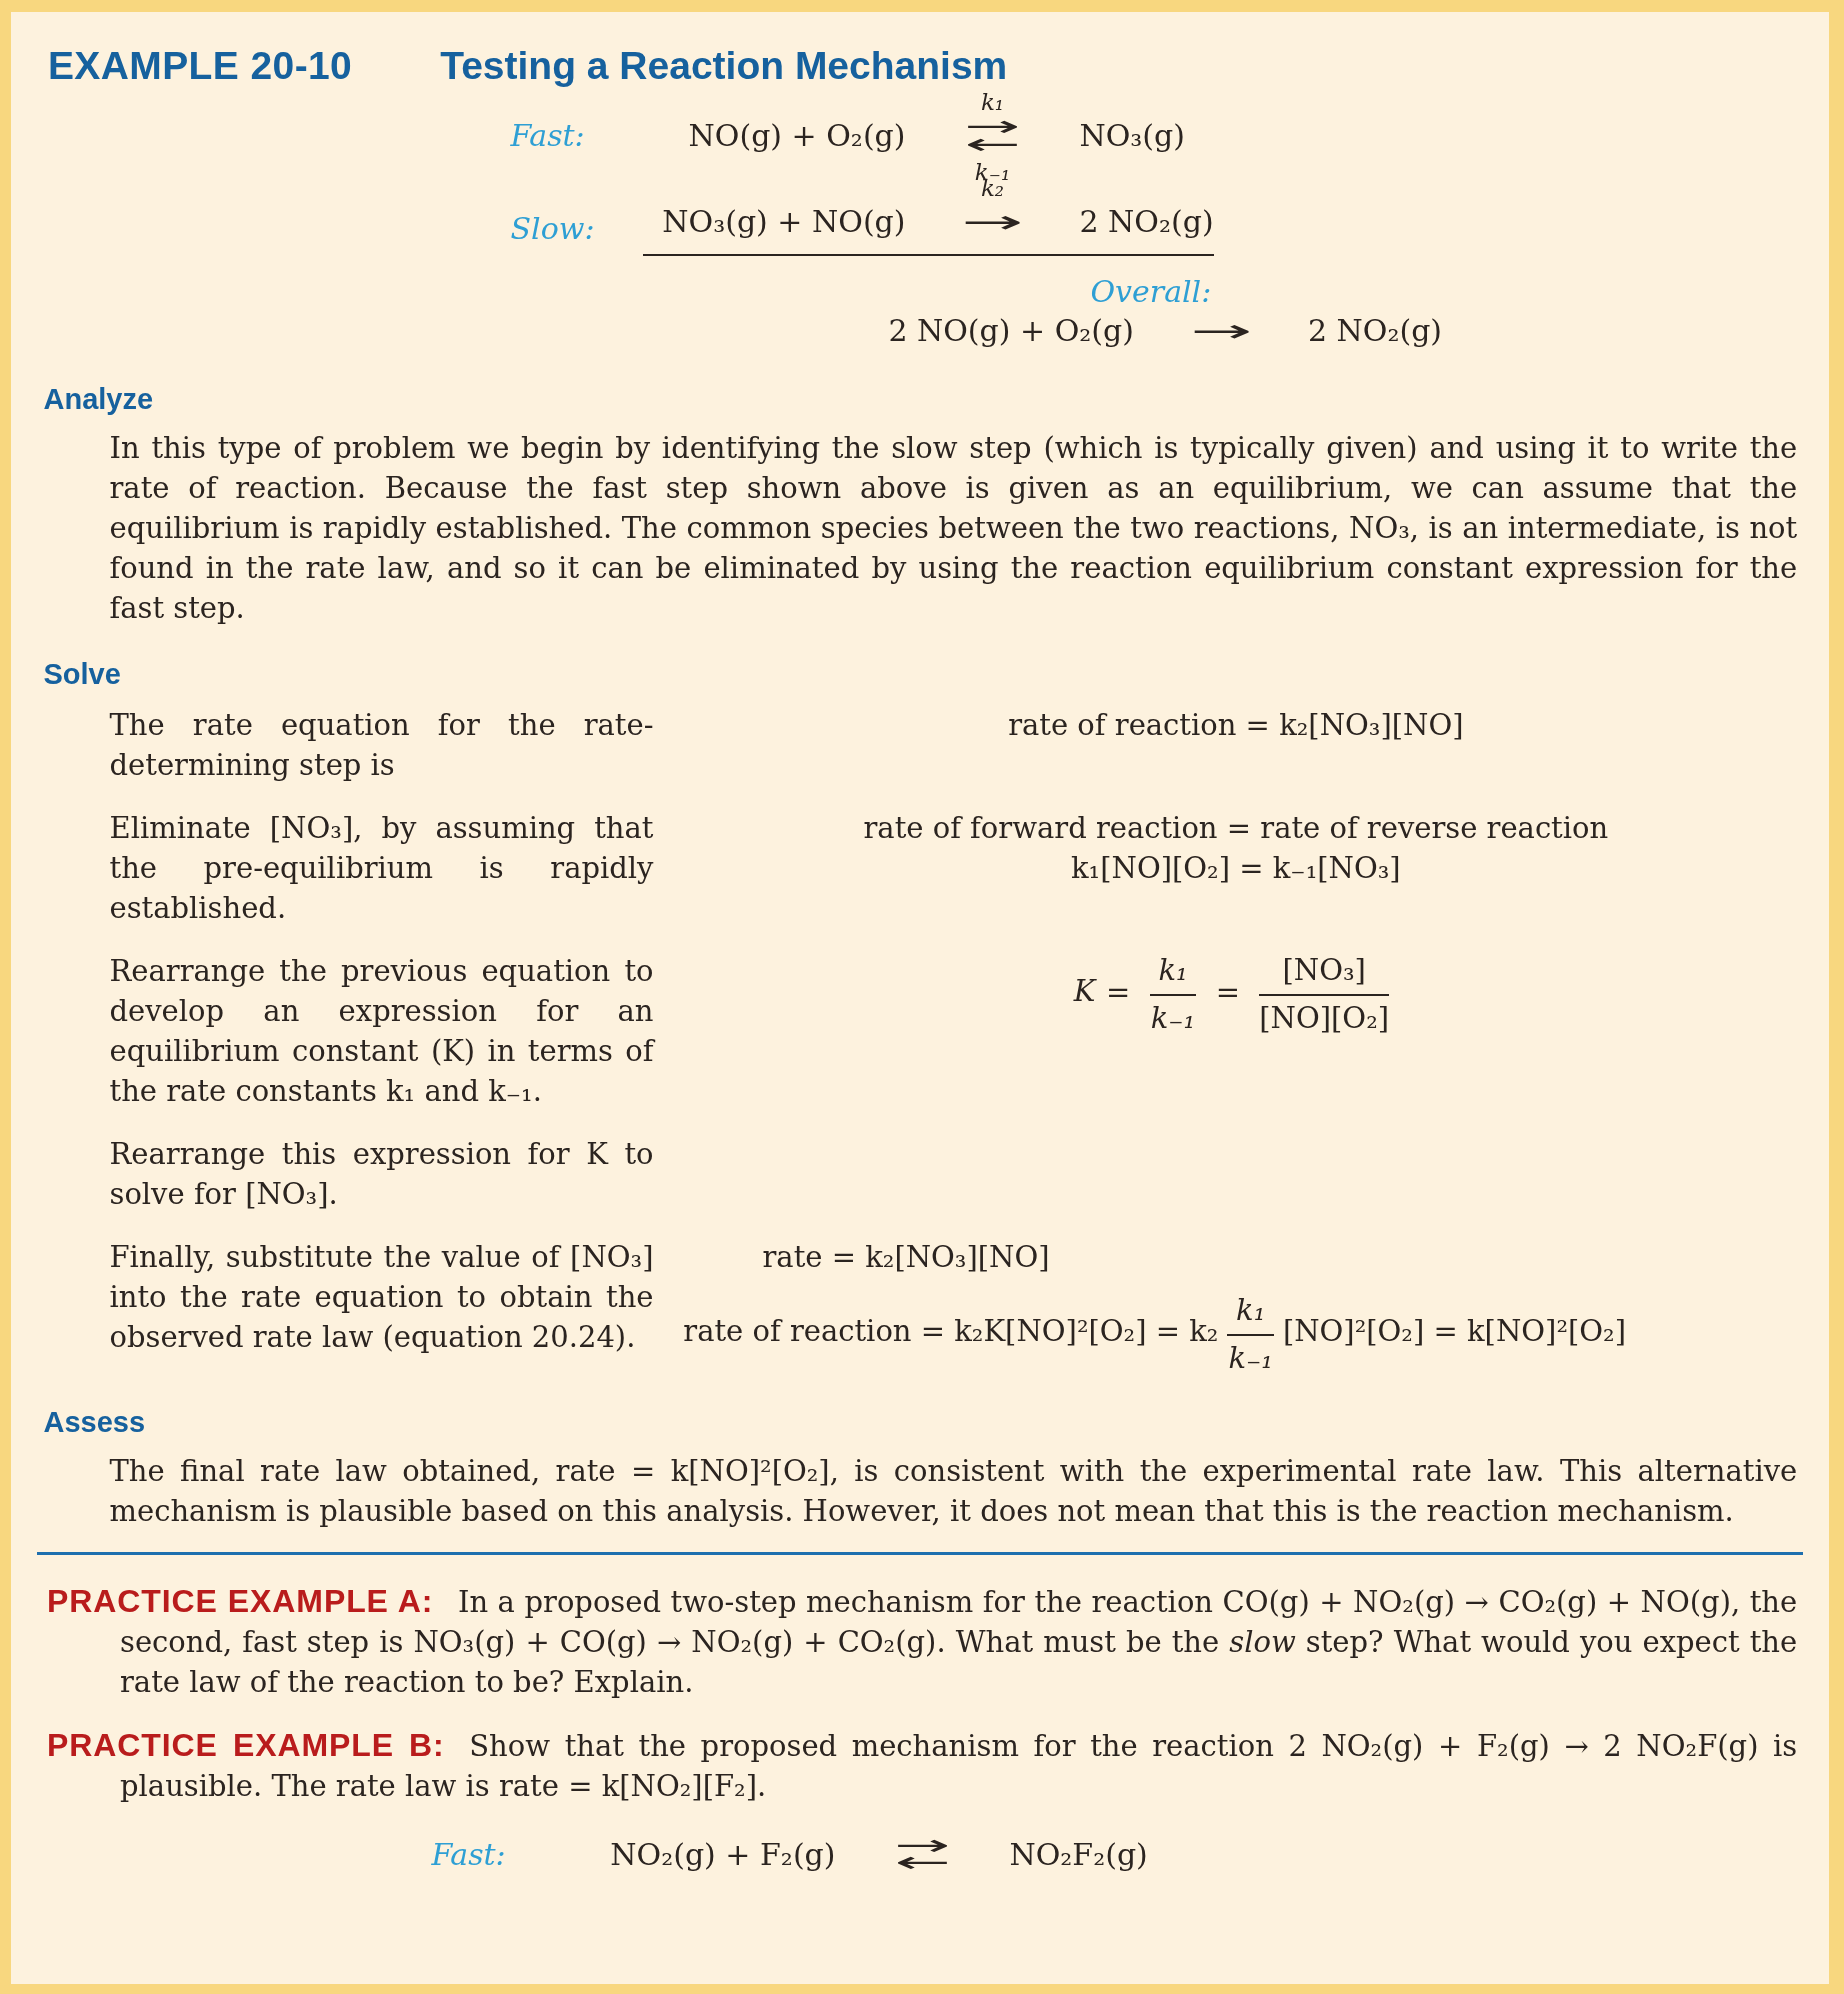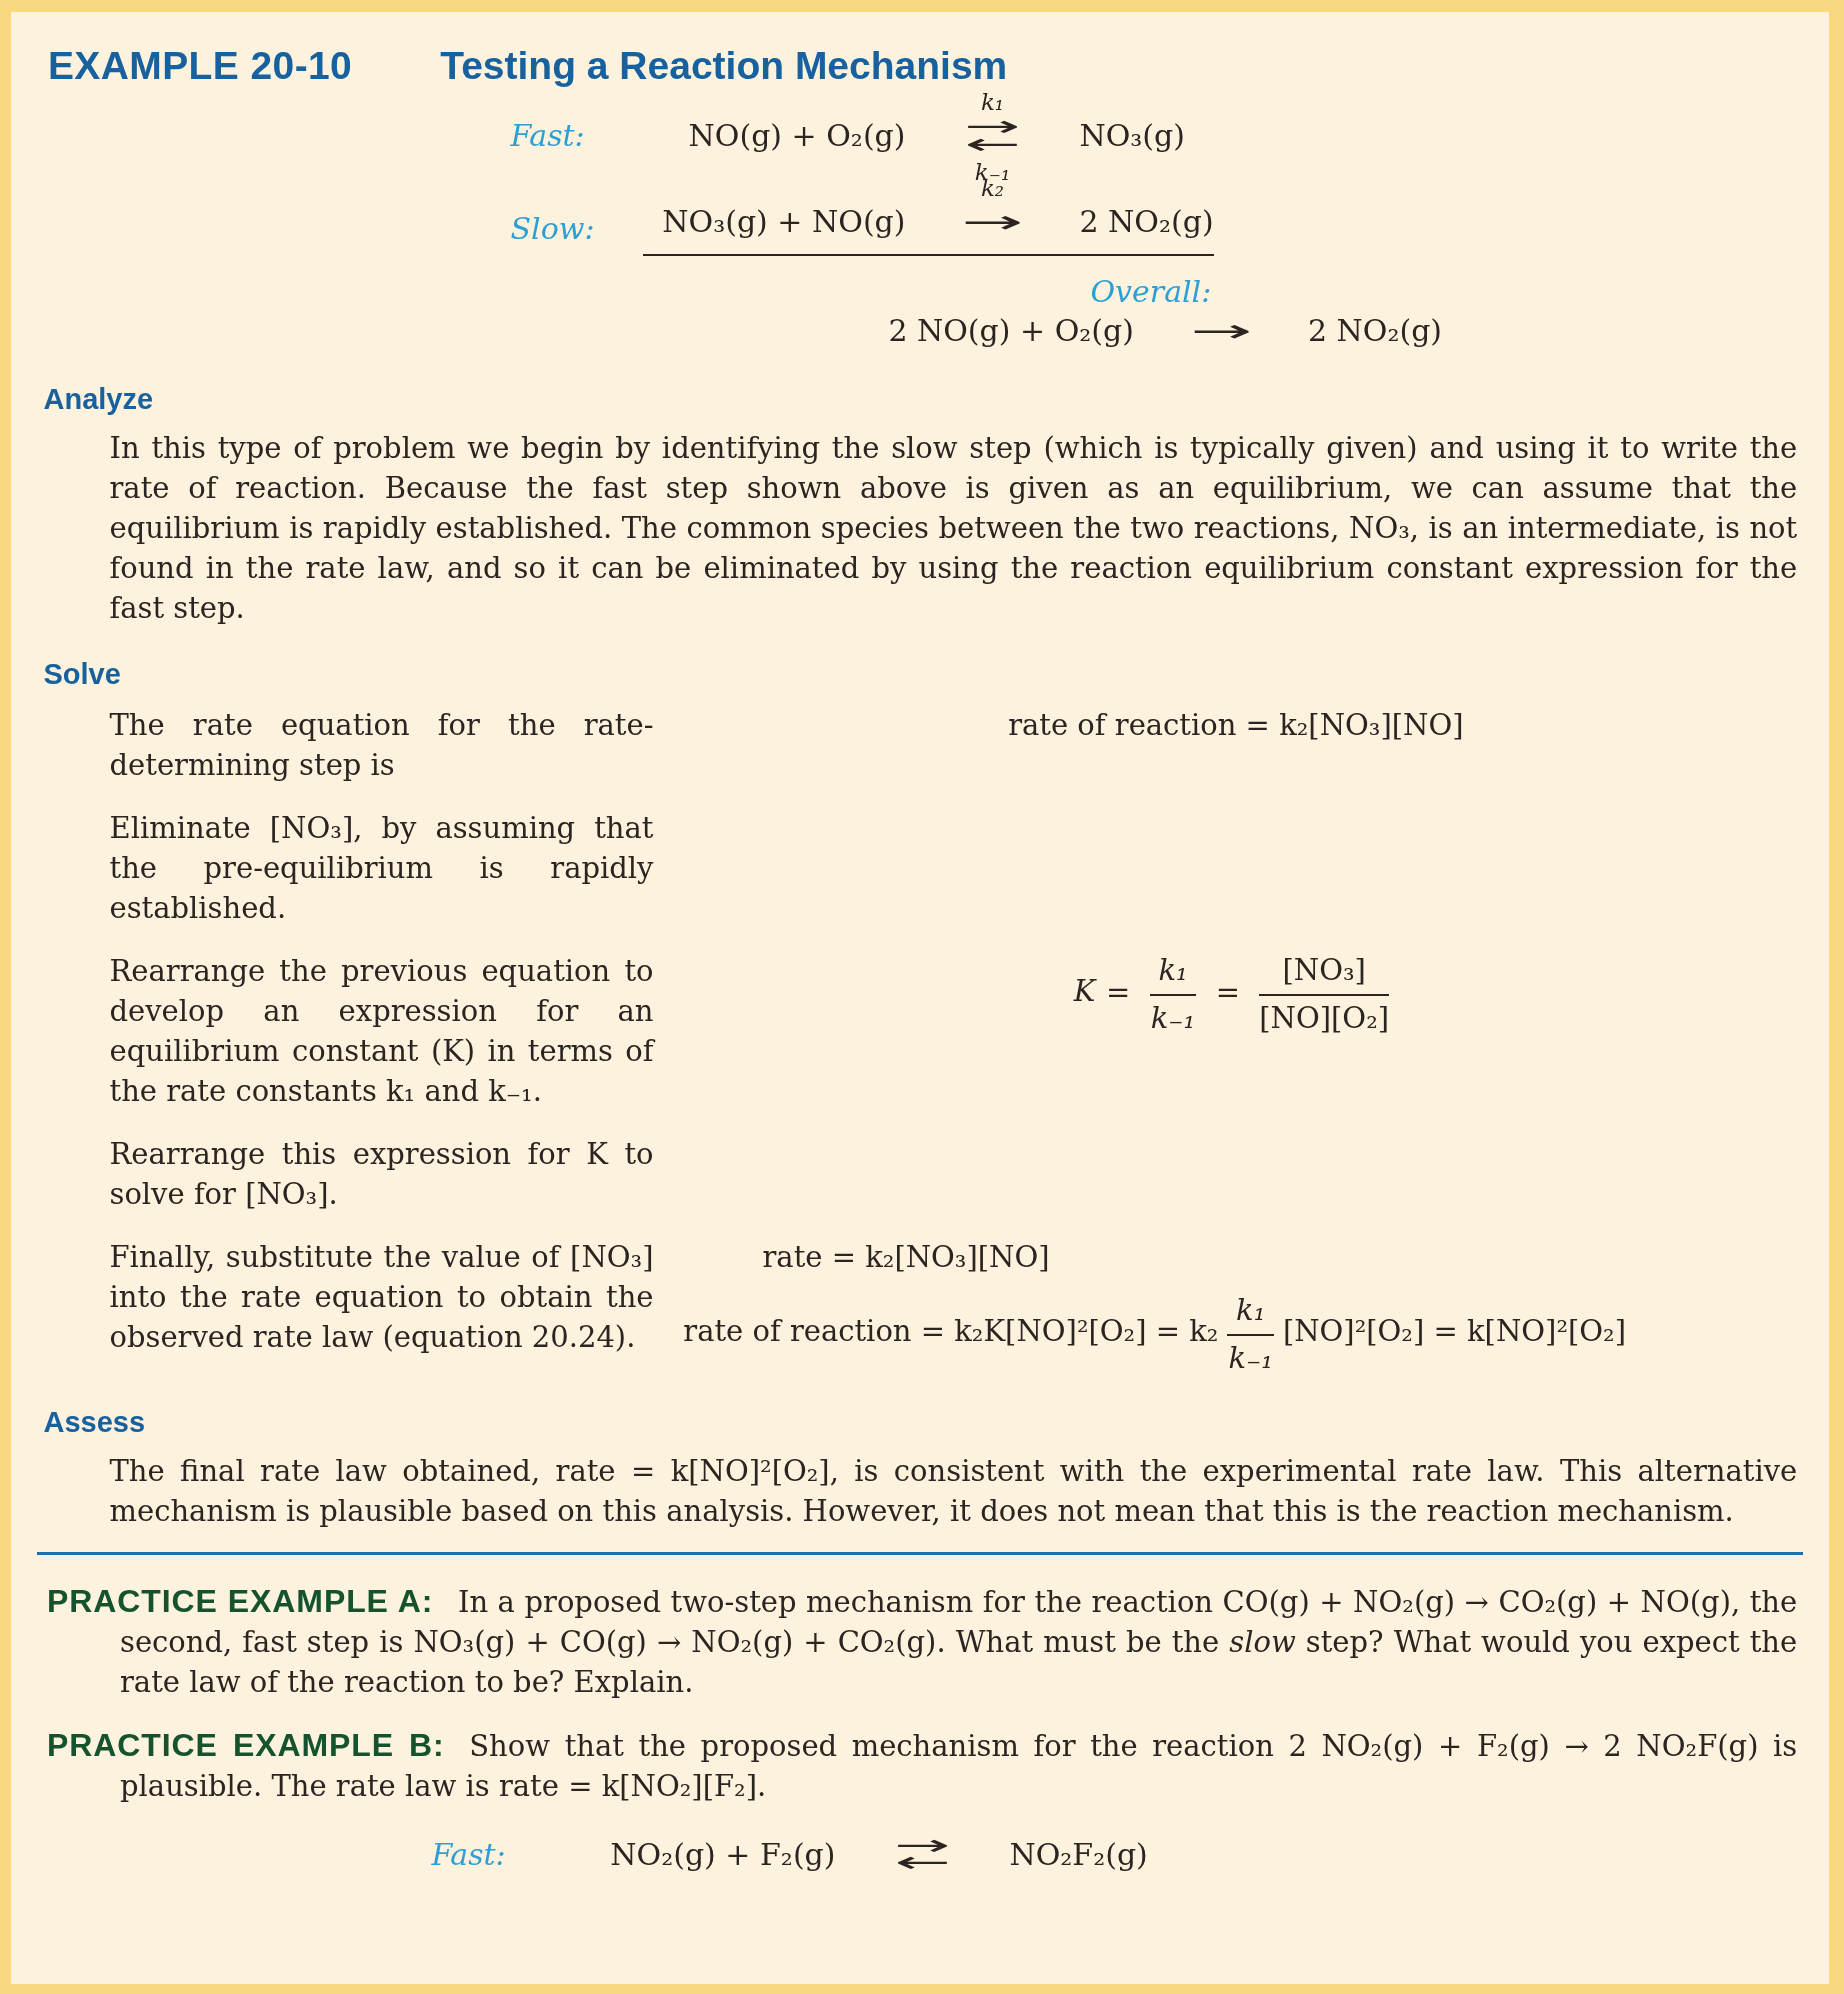--- a/index.html
+++ b/index.html
@@ -118,21 +118,21 @@
   
   .rule { border: none; border-top: 3.5px solid #1e6fae; margin: 21px 0 0 0; }
   .practice {
     margin: 26px 5.3px 0 10.5px;
     padding-left: 73px; text-indent: -73px;
     font-size: 29px; line-height: 40px; text-align: justify;
   }
   .practice + .practice { margin-top: 23px; }
   .plabel {
     font-family: "Liberation Sans", "DejaVu Sans", sans-serif;
-    font-weight: bold; font-size: 32px; color: #14532d;
+    font-weight: bold; font-size: 32px; color: #b91c1c;
     letter-spacing: 0.9px; margin-right: 24.6px;
   }
 </style>
 </head>
 <body>
 
 <div class="page">
   <div class="inner">
 
     <div class="example-header">
@@ -189,20 +189,24 @@
 
       <div class="srow">
         <p class="body stext">The rate equation for the rate-determining step is</p>
         <div class="sright">
           <div class="eq">rate of reaction = k₂[NO₃][NO]</div>
         </div>
       </div>
 
       <div class="srow">
         <p class="body stext">Eliminate [NO₃], by assuming that the pre-equilibrium is rapidly established.</p>
+        <div class="sright">
+          <div class="eq">rate of forward reaction = rate of reverse reaction</div>
+          <div class="eq">k₁[NO][O₂] = k₋₁[NO₃]</div>
+        </div>
       </div>
 
       <div class="srow">
         <p class="body stext">Rearrange the previous equation to develop an expression for an equilibrium constant (K) in terms of the rate constants k₁ and k₋₁.</p>
         <div class="sright">
           <div class="eq"><span class="ital">K</span><span class="sign">=</span><span class="frac"><span class="fnum ital">k₁</span><span class="fden ital">k₋₁</span></span><span class="sign">=</span><span class="frac"><span class="fnum">[NO₃]</span><span class="fden">[NO][O₂]</span></span></div>
         </div>
       </div>
 
       <div class="srow">

